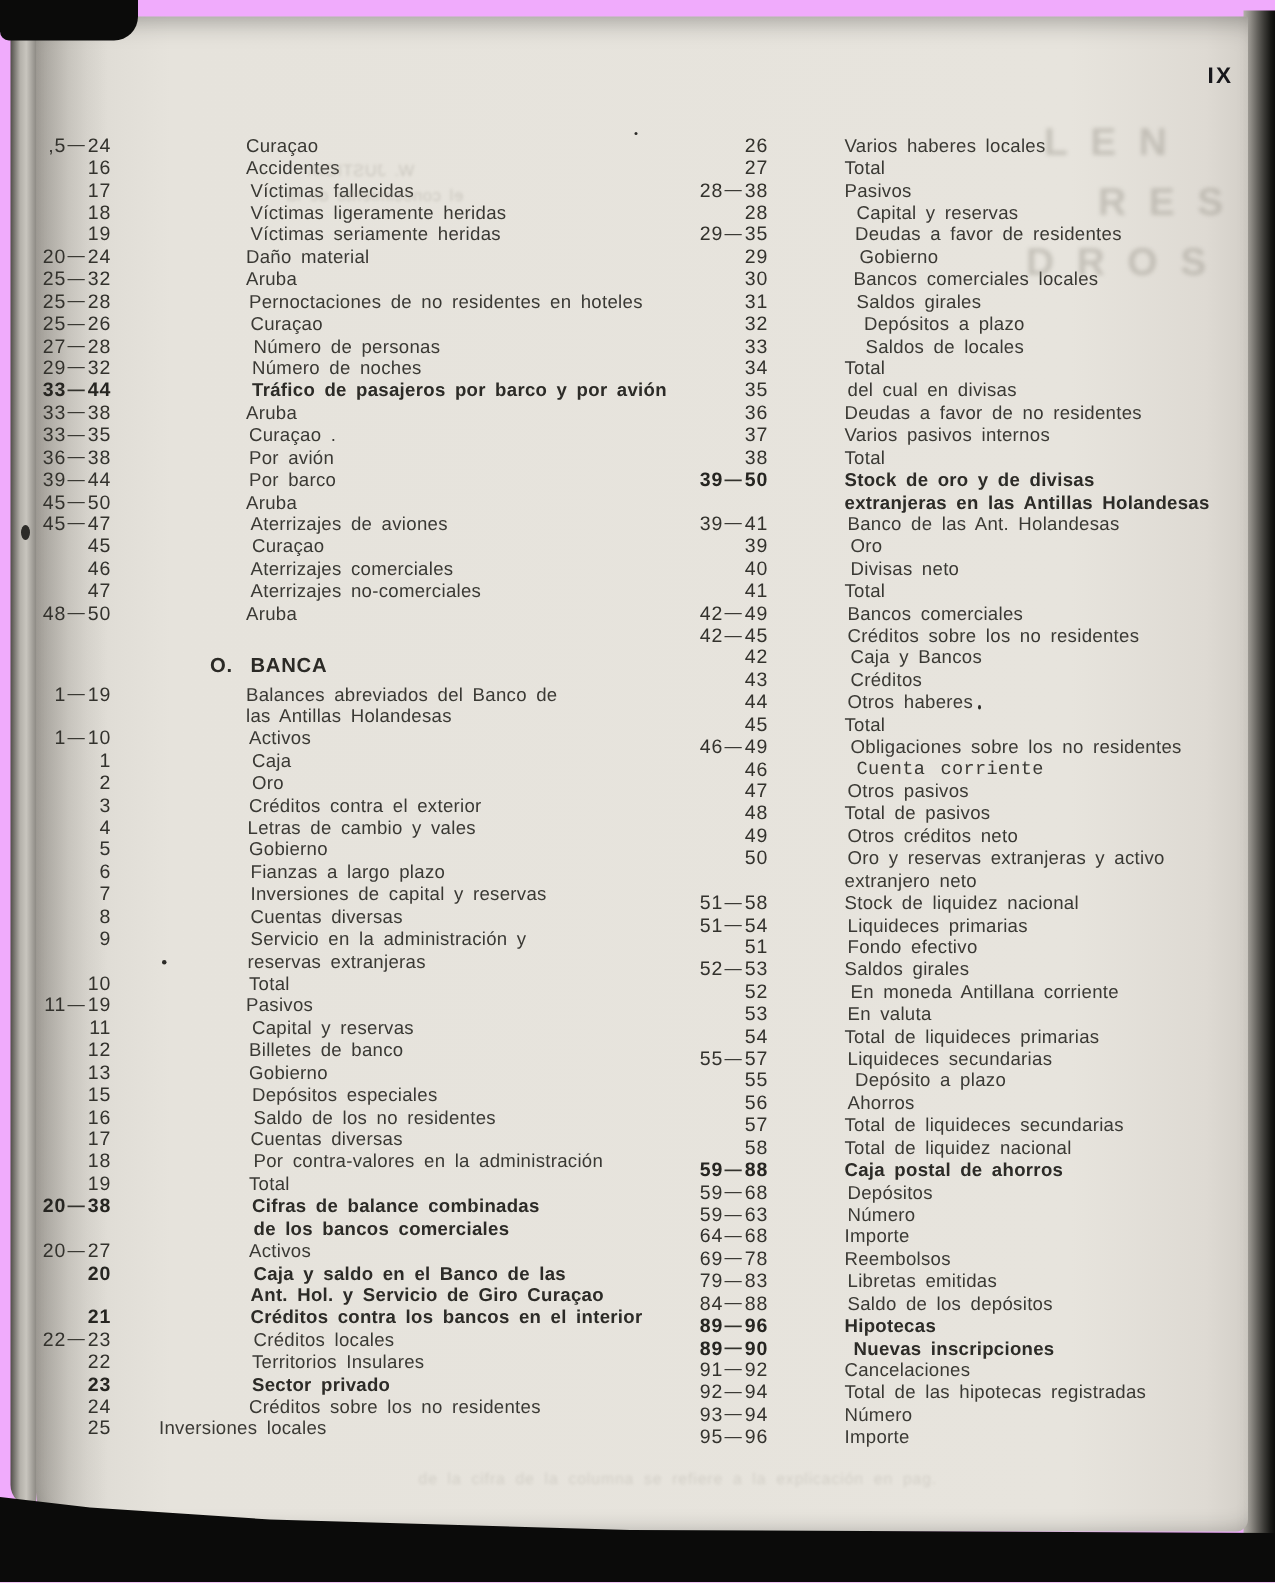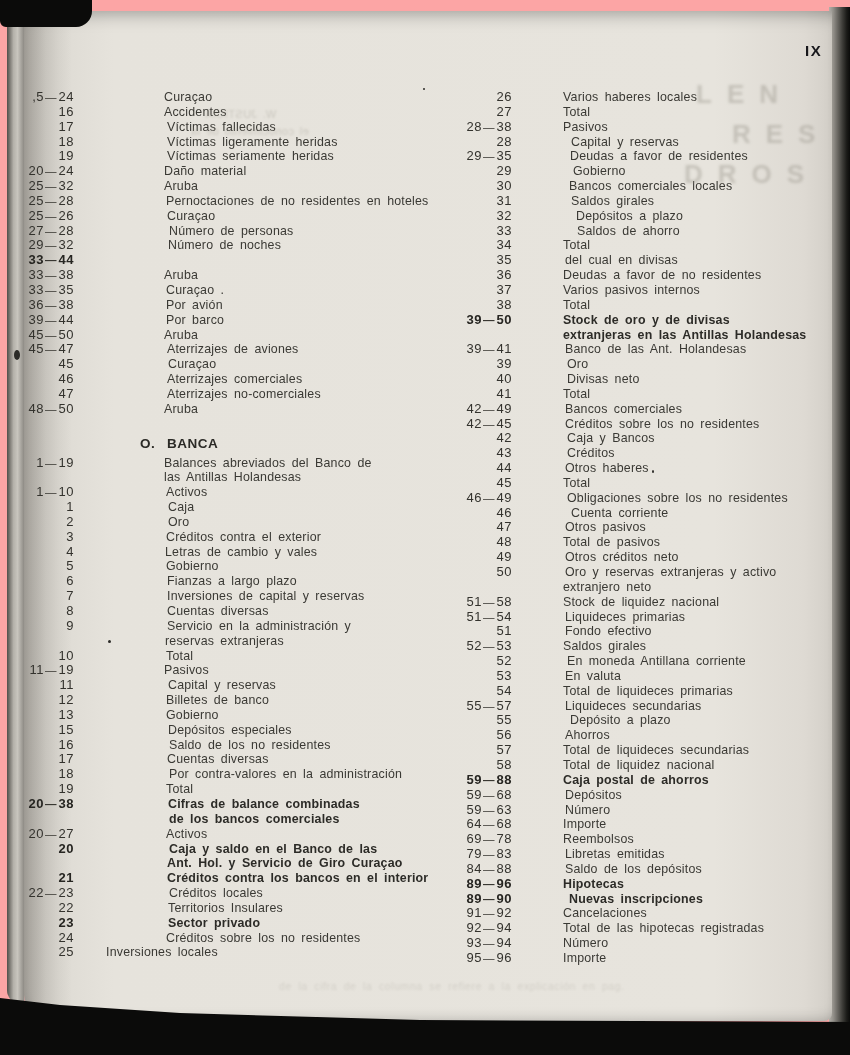--- a/index.html
+++ b/index.html
@@ -1,16 +1,16 @@
 <!DOCTYPE html>
 <html><head>
 <meta charset="utf-8">
 <style>
   html,body{margin:0;padding:0;}
-  .scan{position:relative;width:850px;height:1055px;background:#fca5a5;overflow:hidden;
+  .scan{position:relative;width:850px;height:1055px;background:#f0abfc;overflow:hidden;
         font-family:"Liberation Sans","DejaVu Sans",sans-serif;}
   
   .edge-right{position:absolute;left:829px;top:7px;width:21px;height:1022px;
         background:linear-gradient(90deg,#b3b0a9 0,#908d87 22%,#62605b 45%,#3c3b37 65%,#1a1a17 85%,#0b0b0a 100%);}
   
   .facing-strip{position:absolute;left:7px;top:14px;width:17px;height:990px;
         background:linear-gradient(90deg,#504e49 0,#b4b1aa 38%,#c8c5be 62%,#8e8b85 100%);
         border-radius:8px 0 0 14px;}
   .page{position:absolute;left:24px;top:11px;width:808px;height:1010px;
         background:linear-gradient(90deg,#ccc9c2 0,#dedbd4 34px,#e6e3dc 90px,#e7e4dd 690px,#dedad3 780px,#d3cfc8 808px);
@@ -123,20 +123,21 @@
         <div class="row">
           <span class="f">29</span>
           <span class="d">—</span>
           <span class="t">32</span>
           <span class="x" style="padding-left: 4px;">Número de noches</span>
         </div>
         <div class="row b">
           <span class="f">33</span>
           <span class="d">—</span>
           <span class="t">44</span>
+          <span class="x" style="padding-left: 4px;">Tráfico de pasajeros por barco y por avión</span>
         </div>
         <div class="row">
           <span class="f">33</span>
           <span class="d">—</span>
           <span class="t">38</span>
           <span class="x">Aruba</span>
         </div>
         <div class="row">
           <span class="f">33</span>
           <span class="d">—</span>
@@ -449,21 +450,21 @@
         <div class="row">
           <span class="f"></span>
           <span class="d"></span>
           <span class="t">32</span>
           <span class="x" style="padding-left: 13px;">Depósitos a plazo</span>
         </div>
         <div class="row">
           <span class="f"></span>
           <span class="d"></span>
           <span class="t">33</span>
-          <span class="x" style="padding-left: 14px;">Saldos de ahorro</span>
+          <span class="x" style="padding-left: 14px;">Saldos de locales</span>
         </div>
         <div class="row">
           <span class="f"></span>
           <span class="d"></span>
           <span class="t">34</span>
           <span class="x">Total</span>
         </div>
         <div class="row">
           <span class="f"></span>
           <span class="d"></span>
@@ -563,21 +564,21 @@
         <div class="row">
           <span class="f">46</span>
           <span class="d">—</span>
           <span class="t">49</span>
           <span class="x" style="padding-left: 4px;">Obligaciones sobre los no residentes</span>
         </div>
         <div class="row">
           <span class="f"></span>
           <span class="d"></span>
           <span class="t">46</span>
-          <span class="x" style="padding-left: 8px;">Cuenta corriente</span>
+          <span class="x" style="padding-left: 8px; font-family: Liberation Mono, monospace;">Cuenta corriente</span>
         </div>
         <div class="row">
           <span class="f"></span>
           <span class="d"></span>
           <span class="t">47</span>
           <span class="x" style="padding-left: 2px;">Otros pasivos</span>
         </div>
         <div class="row">
           <span class="f"></span>
           <span class="d"></span>

